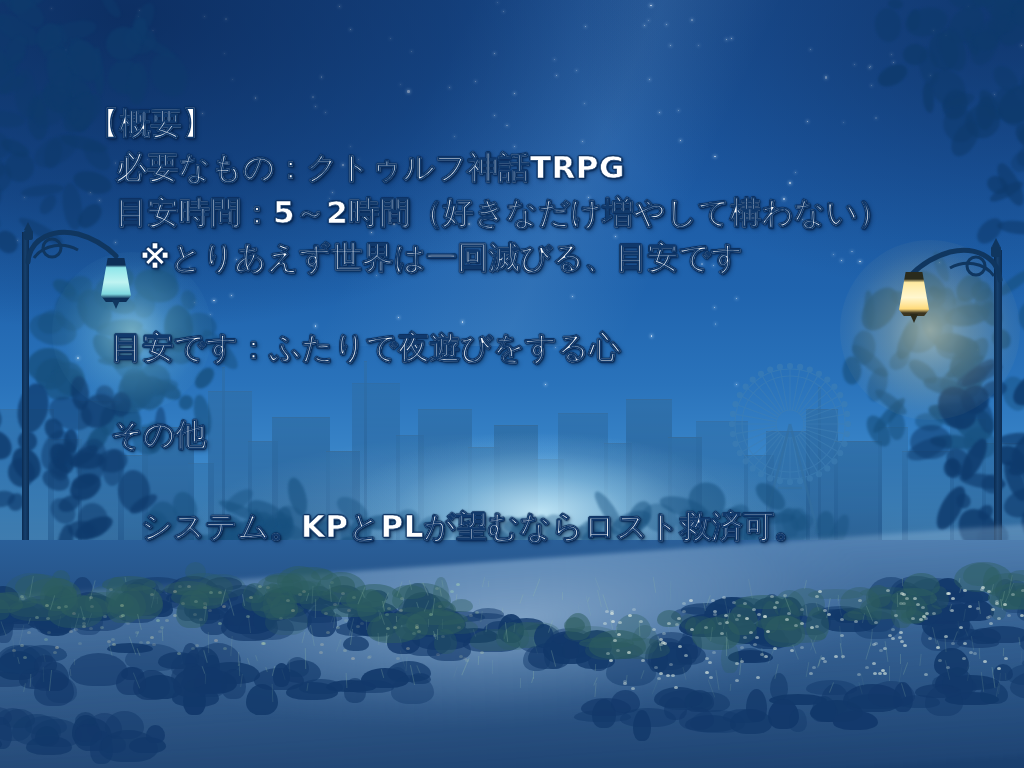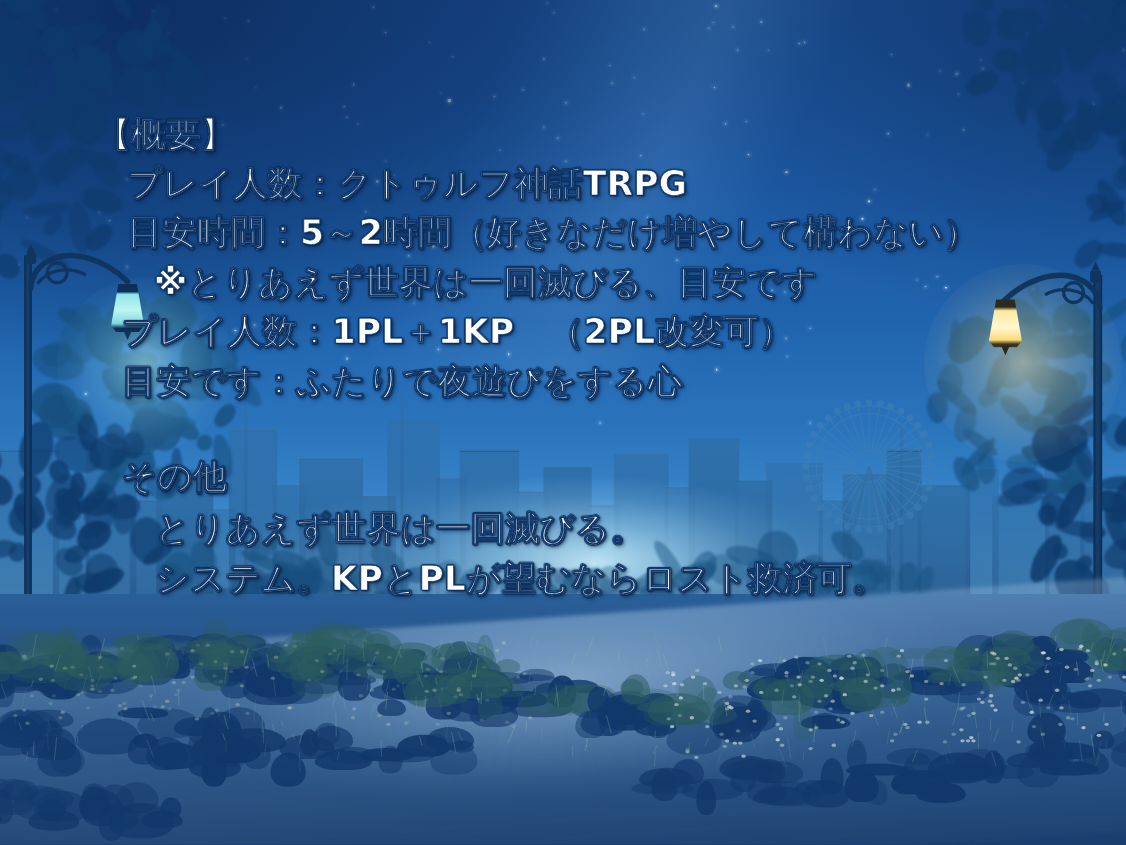--- a/index.html
+++ b/index.html
@@ -1779,31 +1779,29 @@
       <i class="blade" style="left:433px;top:598px;height:17px;transform:rotate(8deg);opacity:0.55"></i>
       <i class="blade" style="left:787px;top:594px;height:19px;transform:rotate(-21deg);opacity:0.59"></i>
       <i class="blade" style="left:44px;top:654px;height:8px;transform:rotate(-11deg);opacity:0.23"></i>
       <i class="blade" style="left:950px;top:604px;height:7px;transform:rotate(18deg);opacity:0.54"></i>
       <i class="blade" style="left:442px;top:580px;height:7px;transform:rotate(-10deg);opacity:0.42"></i>
     </div>
 
   <div id="text-block">
     <div class="line" style="left:88px; top:83px;">【概要】</div>
 
-    <div class="line" style="left:116px; top:127px;">プレイ人数：クトゥルフ神話TRPG</div>
+    <div class="line" style="left:116px; top:127px;">必要なもの：クトゥルフ神話TRPG</div>
 
     <div class="line" style="left:116px; top:172px;">目安時間：5～2時間（好きなだけ増やして構わない）</div>
 
     <div class="line" style="left:140px; top:217px;">※とりあえず世界は一回滅びる、目安です</div>
 
-    <div class="line" style="left:111px; top:262px;">プレイ人数：1PL＋1KP　（2PL改変可）</div>
 
     <div class="line" style="left:111px; top:307px;">目安です：ふたりで夜遊びをする心</div>
 
     <div class="line" style="left:111px; top:394px;">その他</div>
 
-    <div class="line" style="left:141px; top:441px;">とりあえず世界は一回滅びる。</div>
 
     <div class="line" style="left:141px; top:486px;">システム。KPとPLが望むならロスト救済可。</div>
 
   </div>
 
 </div>
 
 </body></html>

